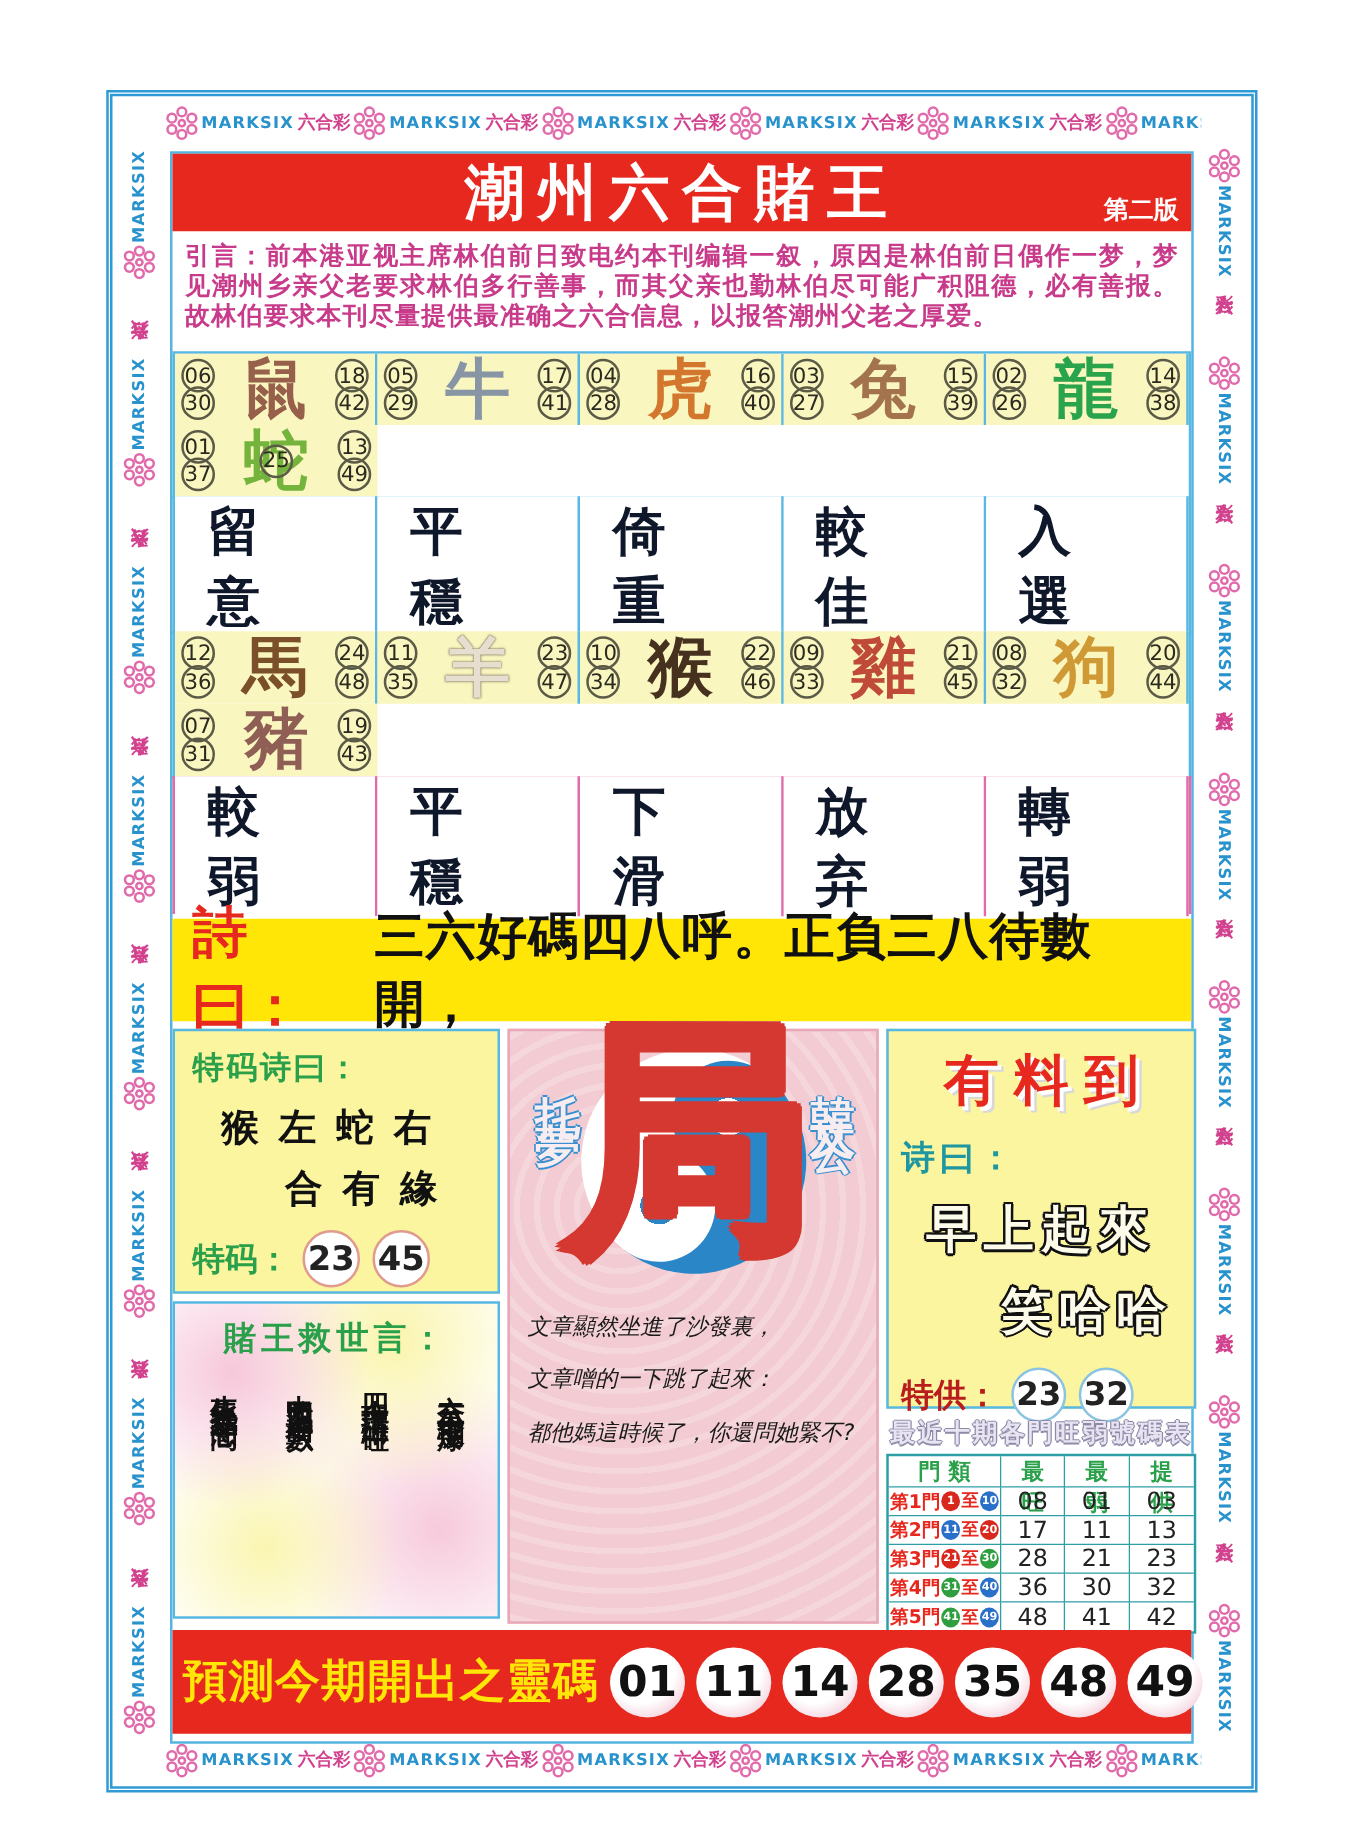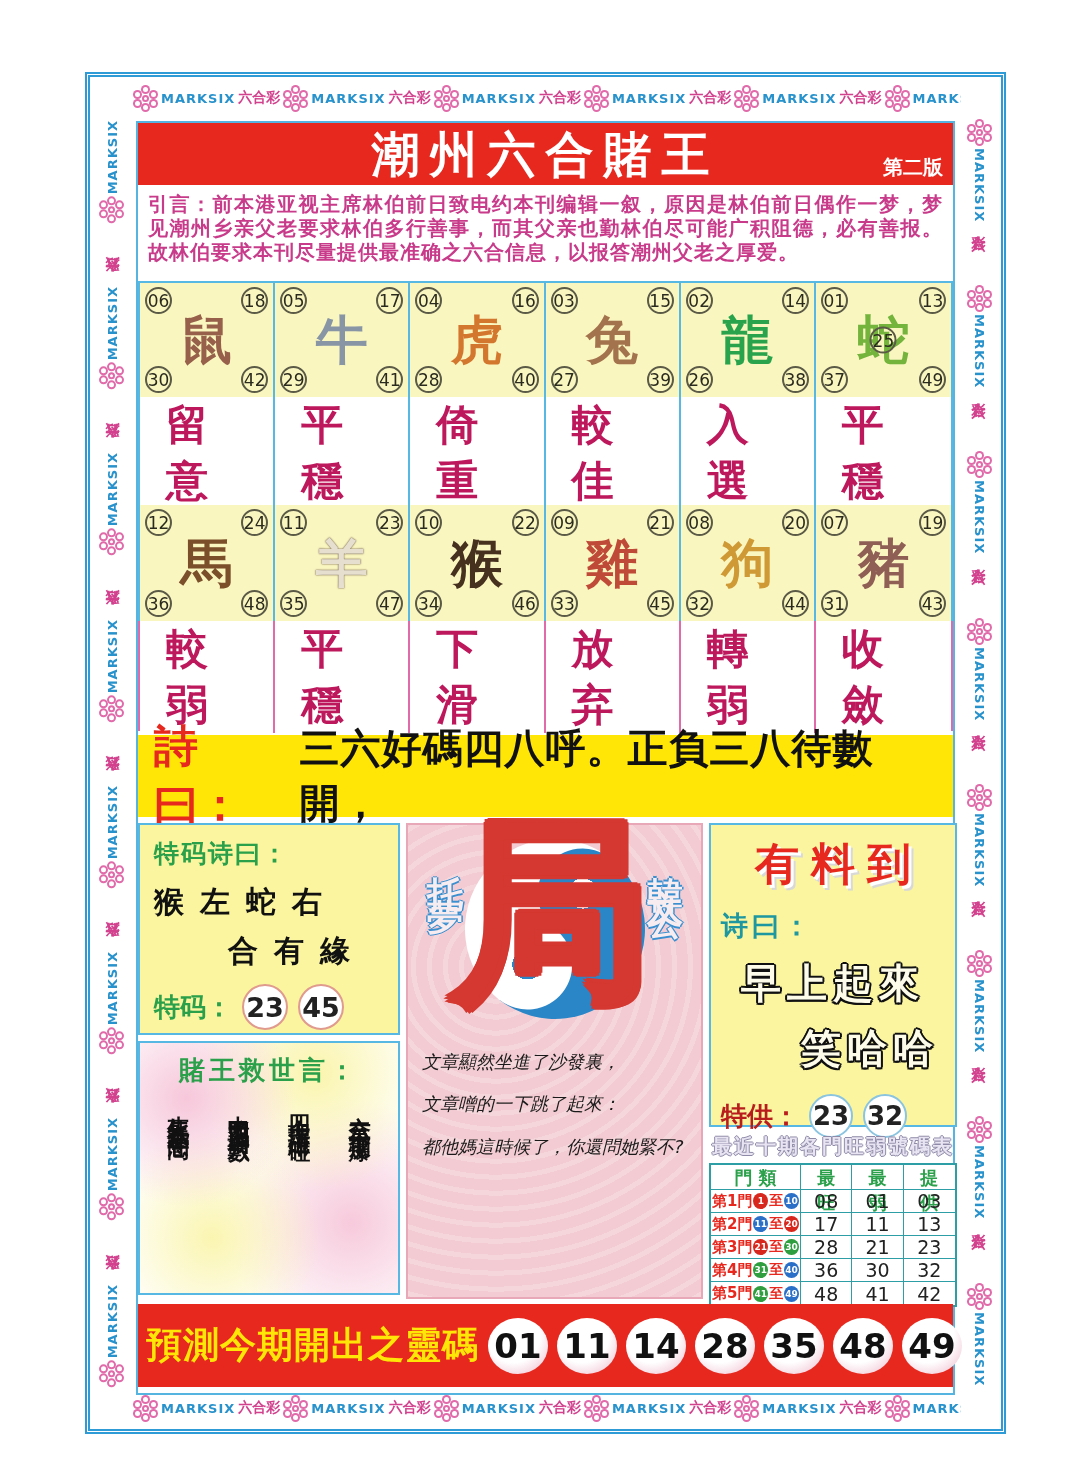--- a/index.html
+++ b/index.html
@@ -32,52 +32,52 @@
   .content { position:absolute; left:46px; top:44px; width:819px; height:1274px; background:#fff; border:2px solid #55b4e0; }
 
   .header { position:absolute; top:0; left:0; width:100%; height:62px; background:#e6281e; }
   .title { text-align:center; color:#fff; font-size:48px; font-weight:bold; letter-spacing:10px; line-height:62px; }
   .edition { position:absolute; right:10px; bottom:4px; color:#fff; font-size:20px; font-weight:bold; }
 
   .intro { position:absolute; top:62px; left:0; width:100%; height:96px; padding:7px 10px 0 10px; color:#c83a8a;
            font-size:20px; font-weight:bold; line-height:1.2; text-align:justify; letter-spacing:1px; }
 
   
-  .zrow { position:absolute; left:0; width:100%; display:grid; grid-template-columns:repeat(6,1fr); border:2px solid #58b8e4; }
+  .zrow { position:absolute; left:0; width:100%; display:grid; grid-template-columns:repeat(5,1fr); border:2px solid #58b8e4; }
   .zrow > div { border-right:2px solid #58b8e4; position:relative; }
   .zrow > div:last-child { border-right:none; }
   .a1 { top:158px; height:118px; }
   .l1 { top:274px; height:110px; border-top:none; }
   .a2 { top:382px; height:118px; border-top:none; border-bottom-color:#e06aaa; }
   .l2 { top:498px; height:110px; border-top:none; border-color:#e06aaa; }
   .l2 > div { border-right-color:#e06aaa; }
   .zcell { background:#faf6c0; display:flex; align-items:center; justify-content:center; }
   .animal { font-size:52px; font-weight:bold; line-height:1; }
   .an-rat{color:#96604a} .an-ox{color:#8795a5} .an-tiger{color:#d4772e} .an-rabbit{color:#a3734d}
   .an-dragon{color:#2aa44c} .an-snake{color:#74b43c} .an-horse{color:#7a4f2a}
   .an-goat{color:#e6dfd0; text-shadow:0 0 2px #7a6a50,0 0 1px #7a6a50;}
   .an-monkey{color:#46311f} .an-rooster{color:#c04a38} .an-dog{color:#cf9a36} .an-pig{color:#8f5f56}
   .num { position:absolute; width:27px; height:27px; border:2px solid #5a5a46; border-radius:50%;
          font-size:17px; color:#2a2a1e; display:flex; align-items:center; justify-content:center; }
   .tl{top:4px;left:5px} .tr{top:4px;right:5px} .bl{bottom:4px;left:5px} .br{bottom:4px;right:5px}
   .ctr{top:50%;left:50%;transform:translate(-50%,-50%); z-index:2;}
   .zlabel { background:#fff; display:flex; align-items:center; justify-content:center;
-            font-size:42px; font-weight:bold; color:#be185d; letter-spacing:26px; padding-left:26px; }
+            font-size:42px; font-weight:bold; color:#0f172a; letter-spacing:26px; padding-left:26px; }
 
   
   .poem-banner { position:absolute; top:612px; left:0; width:100%; height:82px; background:#ffe607;
                  display:flex; align-items:center; padding-left:16px; }
   .pb-prefix { color:#e6281e; font-size:44px; font-weight:bold; }
   .pb-text { color:#111; font-size:40px; font-weight:bold; margin-left:14px; letter-spacing:1px; }
 
   
   .panel { position:absolute; }
   .special { top:700px; left:0; width:262px; height:212px; background:#faf59e; border:2px solid #58b8e4; padding:12px 14px; }
   .sp-title { color:#2aa04a; font-size:25px; font-weight:bold; letter-spacing:2px; }
-  .sp-line1 { color:#111; font-size:30px; font-weight:bold; letter-spacing:16px; text-align:left; margin-top:12px; white-space:nowrap; }
+  .sp-line1 { color:#111; font-size:30px; font-weight:bold; letter-spacing:16px; text-align:center; margin-top:12px; white-space:nowrap; }
   .sp-line2 { color:#111; font-size:30px; font-weight:bold; letter-spacing:16px; text-align:center; margin-top:8px; padding-left:56px; white-space:nowrap; }
   .sp-row { display:flex; align-items:center; margin-top:12px; }
   .sp-label { color:#2aa04a; font-size:26px; font-weight:bold; }
   .circle { width:46px; height:46px; border-radius:50%; background:#fff; display:flex; align-items:center; justify-content:center;
             font-size:27px; font-weight:bold; color:#222; margin-left:10px; }
   .circle.pink { border:2px solid #e09a8e; }
   .circle.blue { border:2px solid #8ac4e0; }
 
   .savior { top:918px; left:0; width:262px; height:254px; border:2px solid #58b8e4; background:#fff;
     background-image: radial-gradient(circle at 18% 22%, rgba(246,196,216,.95), rgba(246,196,216,0) 38%),

